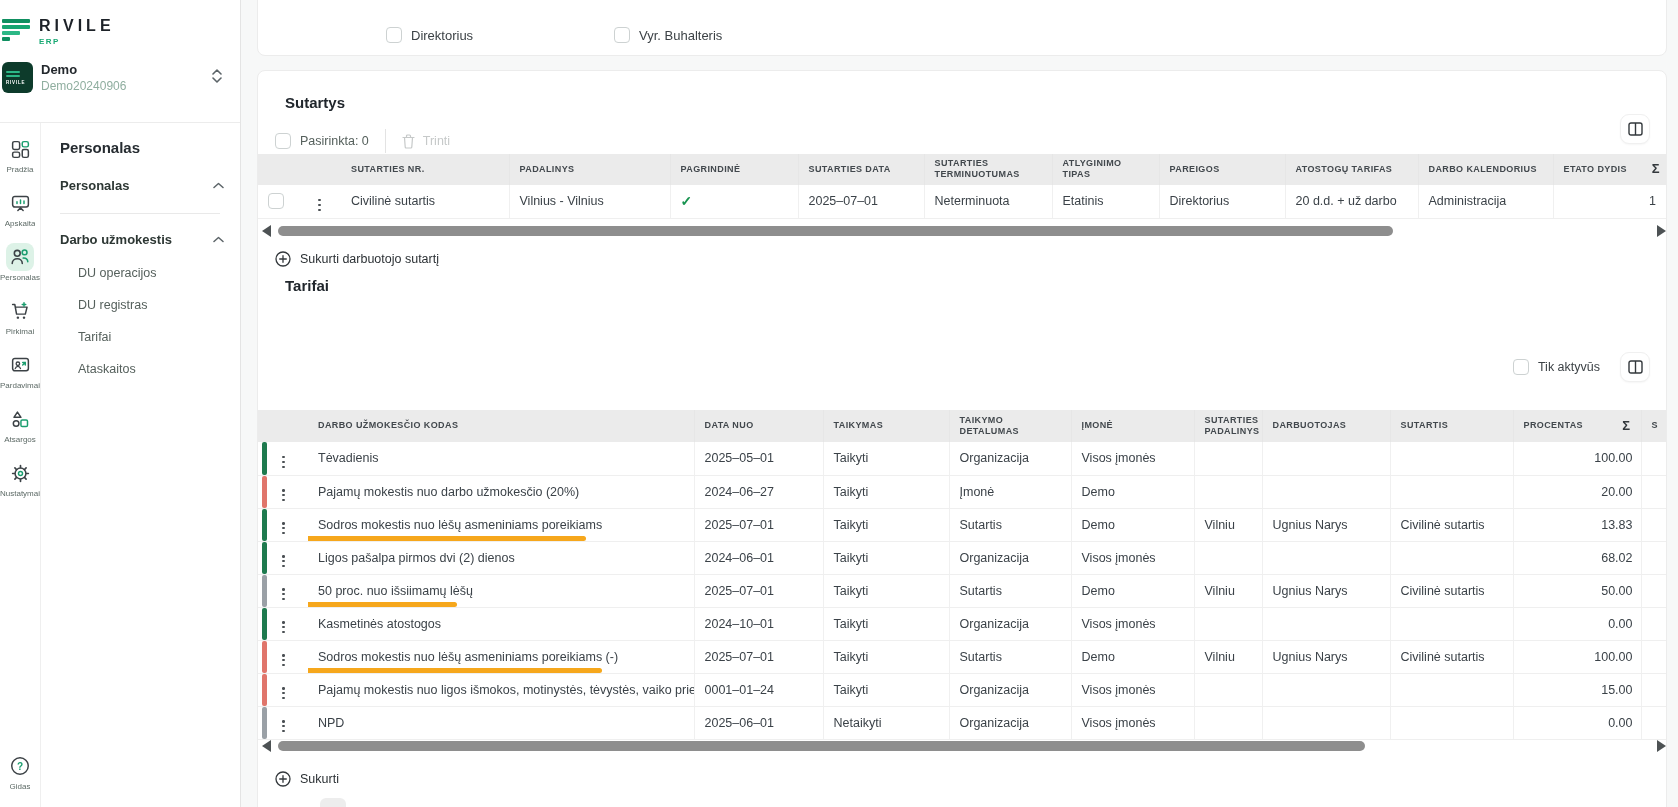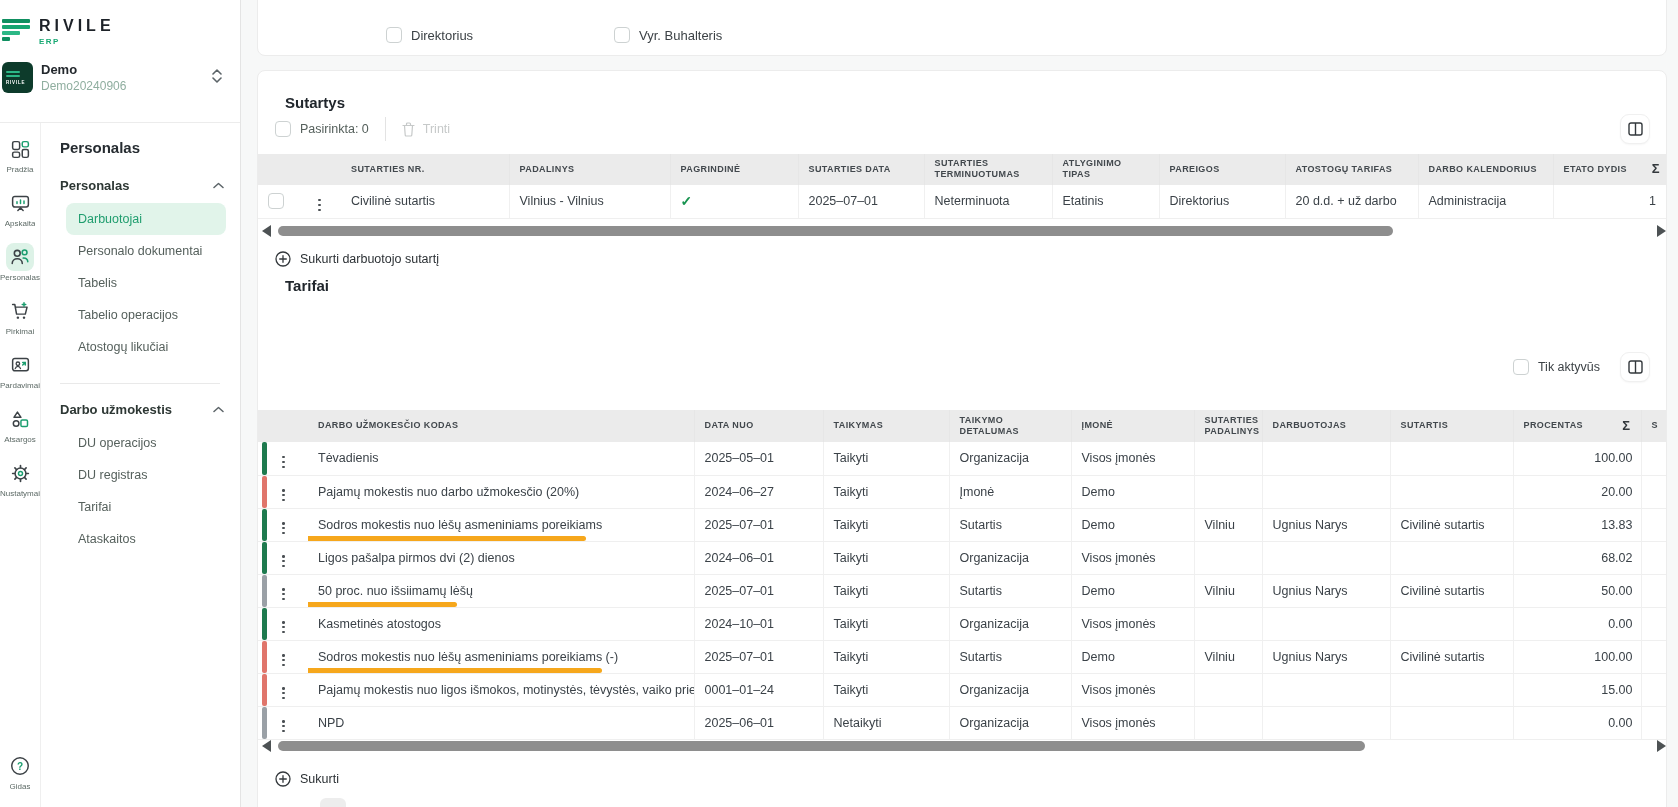--- a/index.html
+++ b/index.html
@@ -53,21 +53,21 @@
   .card { position:absolute; background:#fff; border:1px solid #ececec; border-radius:8px; }
   .top-card { left:16px; top:-26px; width:1410px; height:82px; }
   .topcheck { position:absolute; top:52px; display:flex; align-items:center; }
   .topcheck .cb { flex:none; }
   .topcheck-1 { left:128px; } .topcheck-2 { left:356px; }
   .cb { width:16px; height:16px; border:1.5px solid #cdd2d2; border-radius:4px; background:#fff; }
   .cb-label { font-size:13px; color:#3c4246; margin-left:9px; white-space:nowrap; }
   .main-card { left:16px; top:70px; width:1410px; height:790px; overflow:hidden; }
   .card-h { position:absolute; font-size:15px; font-weight:bold; color:#20262c; margin:10px; }
   .h-sutartys { left:17px; top:13px; } .h-tarifai { left:17px; top:196px; }
-  .toolbar { position:absolute; left:17px; top:47px; height:22px; display:flex; align-items:center; }
+  .toolbar { position:absolute; left:17px; top:59px; height:22px; display:flex; align-items:center; }
   .toolbar .lbl { font-size:12.5px; color:#55605c; margin-left:9px; }
   .toolbar .vsep { width:1px; height:24px; background:#e3e3e3; margin:0 16px; }
   .toolbar .del { display:flex; align-items:center; color:#c6c9c9; font-size:12.5px; }
   .toolbar .del svg { margin-right:8px; }
   .col-btn { position:absolute; width:30px; height:30px; border:1px solid #f0f0f0; border-radius:9px; background:#fff;
     display:flex; align-items:center; justify-content:center; box-shadow:0 1px 2px rgba(0,0,0,.04); cursor:pointer; }
   .col-btn-1 { right:16px; top:43px; } .col-btn-2 { right:16px; top:281px; }
   
   table.tbl { border-collapse:collapse; table-layout:fixed; position:absolute; left:0; font-size:12.5px; color:#3b4248; }
   .tbl th { background:#ebebeb; font-size:9px; letter-spacing:.4px; color:#42484d; font-weight:bold;
@@ -247,27 +247,20 @@
     <div class="nav">
       <div class="nav-title">Personalas</div>
       <div id="nav-sections">
           <div class="nav-section">
     <div class="nav-section-header">
       <span class="nav-section-label">Personalas</span>
       <svg width="11" height="7" viewBox="0 0 11 7">
                 <path d="M1 5.5 L5.5 1.5 L10 5.5" fill="none" stroke="#5c6468" stroke-width="1.5" stroke-linecap="round" stroke-linejoin="round"></path>
               </svg>
     </div>
-    <div class="nav-items">
-              <div class="nav-item active">Darbuotojai</div>
-              <div class="nav-item">Personalo dokumentai</div>
-              <div class="nav-item">Tabelis</div>
-              <div class="nav-item">Tabelio operacijos</div>
-              <div class="nav-item">Atostogų likučiai</div>
-            </div>
   </div>
           <hr class="nav-divider">
           <div class="nav-section">
     <div class="nav-section-header">
       <span class="nav-section-label">Darbo užmokestis</span>
       <svg width="11" height="7" viewBox="0 0 11 7">
                 <path d="M1 5.5 L5.5 1.5 L10 5.5" fill="none" stroke="#5c6468" stroke-width="1.5" stroke-linecap="round" stroke-linejoin="round"></path>
               </svg>
     </div>
     <div class="nav-items">

